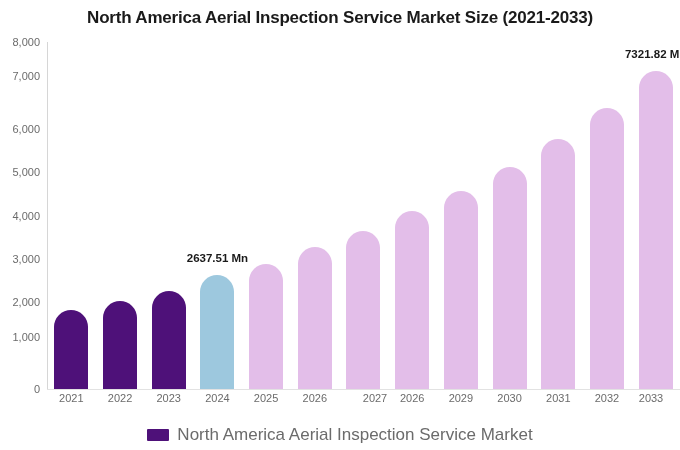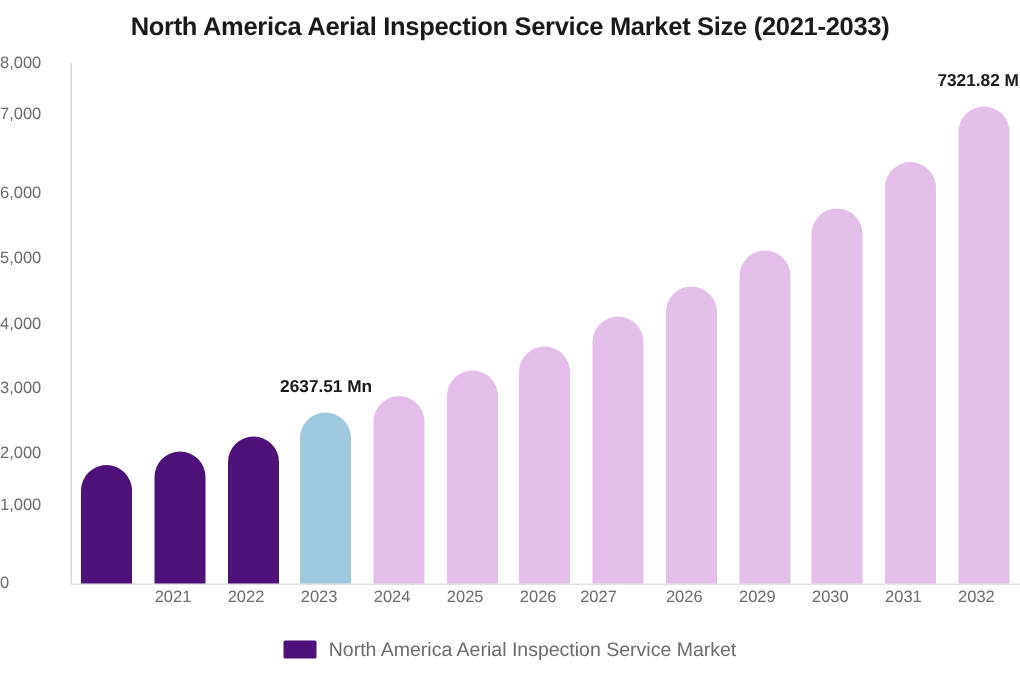--- a/index.html
+++ b/index.html
@@ -61,21 +61,21 @@
     position: absolute;
     left: 0;
     top: 42px;
     width: 40px;
     height: 347px;
   }
   .y-tick {
     position: absolute;
     right: 0;
     width: 40px;
-    text-align: left;
+    text-align: right;
     font-size: 11px;
     color: #6b6b6b;
     transform: translateY(-50%);
     white-space: nowrap;
   }
   
   .bars-layer {
     position: absolute;
     left: 47px;
     top: 42px;
@@ -104,21 +104,20 @@
     height: 20px;
   }
   .x-tick {
     position: absolute;
     top: 0;
     text-align: left;
     font-size: 11px;
     color: #6b6b6b;
     transform: translateX(-50%);
     white-space: nowrap;
-    margin-left: 44px;
   }
   
   .data-label {
     position: absolute;
     font-size: 11.5px;
     font-weight: bold;
     color: #1a1a1a;
     white-space: nowrap;
     transform: translateX(-50%);
   }
@@ -133,21 +132,21 @@
     justify-content: center;
     gap: 8px;
   }
   .legend-swatch {
     width: 22px;
     height: 12px;
     background: #4e1179;
     border-radius: 1px;
   }
   .legend-label {
-    font-size: 13px;
+    font-size: 17px;
     color: #6b6b6b;
     text-align: right;
   }
 </style>
 </head>
 <body>
 
 <div class="chart-root">
 
   <div class="chart-title">North America Aerial Inspection Service Market Size (2021-2033)</div>
@@ -211,21 +210,21 @@
       </div>
     </div>
 
   <div class="x-axis">
       <div class="x-tick" style="left: 24.3462px;">2021</div>
       <div class="x-tick" style="left: 73.0385px;">2022</div>
       <div class="x-tick" style="left: 121.731px;">2023</div>
       <div class="x-tick" style="left: 170.423px;">2024</div>
       <div class="x-tick" style="left: 219.115px;">2025</div>
       <div class="x-tick" style="left: 267.808px;">2026</div>
-      <div class="x-tick" style="left: 308px;">2027</div>
+      <div class="x-tick" style="left: 328px;">2027</div>
       <div class="x-tick" style="left: 365.192px;">2026</div>
       <div class="x-tick" style="left: 413.885px;">2029</div>
       <div class="x-tick" style="left: 462.577px;">2030</div>
       <div class="x-tick" style="left: 511.269px;">2031</div>
       <div class="x-tick" style="left: 559.962px;">2032</div>
       <div class="x-tick" style="left: 604px;">2033</div>
     </div>
 
   <div class="legend">
     <span class="legend-swatch"></span>

